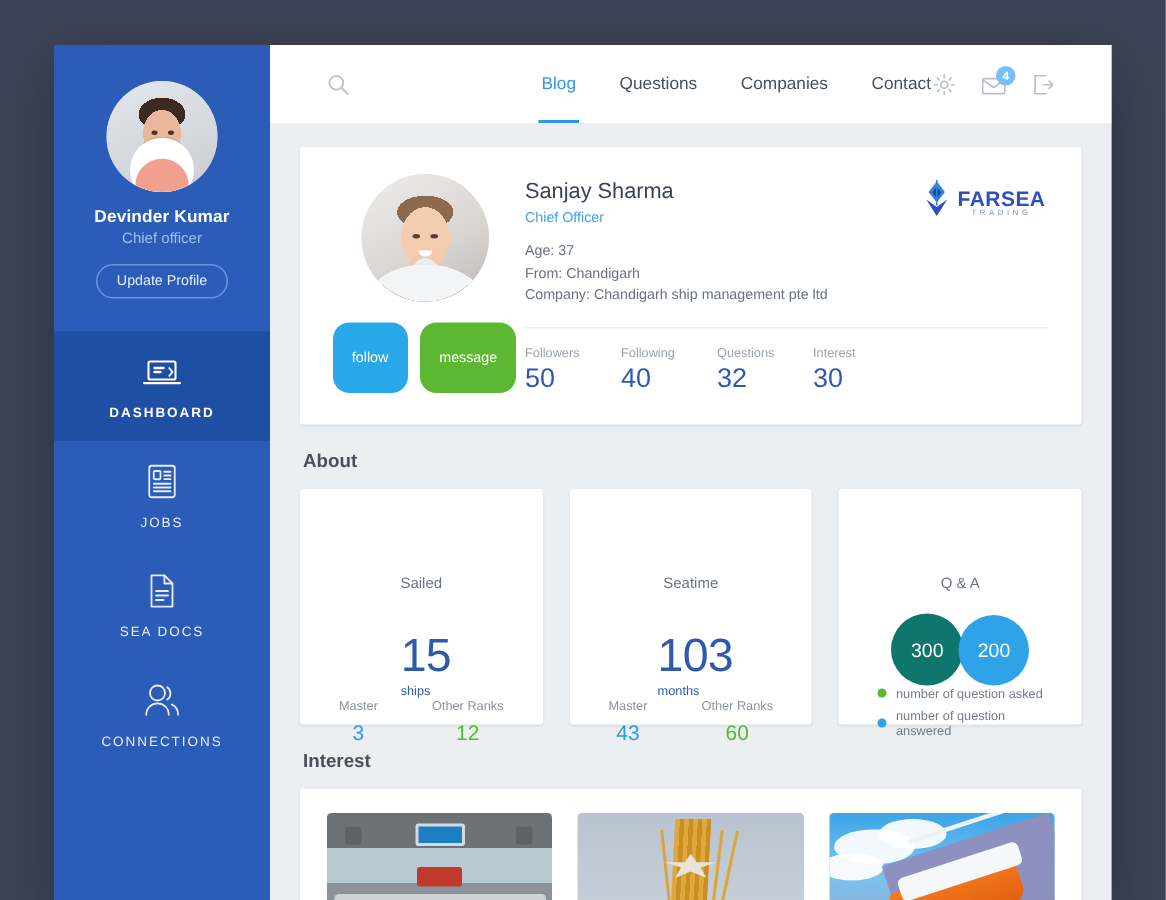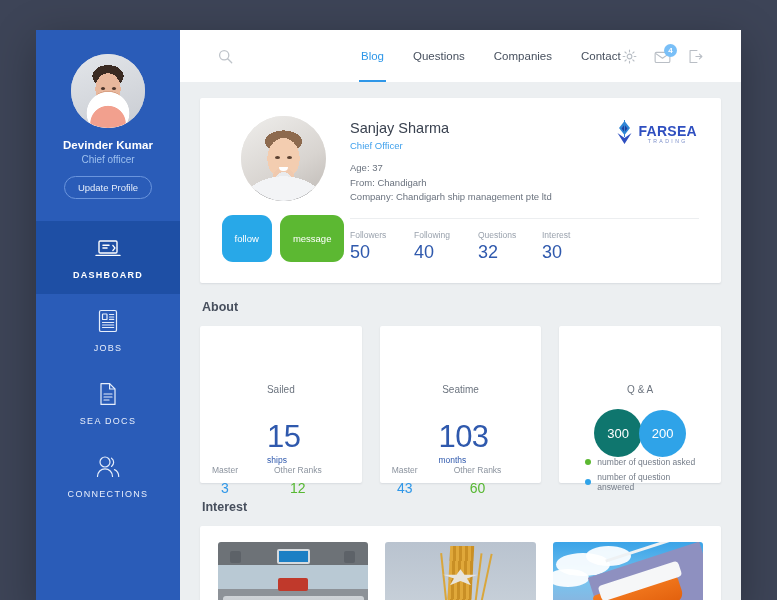--- a/index.html
+++ b/index.html
@@ -237,21 +237,21 @@
   .stat-card {
     flex: 1;
     height: 157px;
     padding: 14px 12px 12px;
     display: flex; flex-direction: column; align-items: center;
   }
   .stat-head { font-size: 10px; color: #6c747f; margin-top: 44px; }
   .big-wrap { margin-top: 24px; display: flex; align-items: baseline; flex-direction: column; }
   .big-num { font-size: 31px; color: #2f59ad; font-weight: normal; letter-spacing: -.5px; }
   .big-unit { font-size: 8.5px; color: #2f59ad; margin-left: 3px; }
-  .sub-row { display: flex; margin-top: auto; width: 100%; justify-content: flex-start; gap: 36px; }
+  .sub-row { display: flex; margin-top: auto; width: 100%; justify-content: center; gap: 36px; }
   .sub-col { text-align: center; }
   .sub-lbl { font-size: 8.5px; color: #8b939e; }
   .sub-val { font-size: 14px; margin-top: 5px; }
   .sub-val.blue { color: #2f97e8; }
   .sub-val.green { color: #57b832; }
 
   
   .qa-circles { display: flex; align-items: center; justify-content: center; margin-top: 14px; }
   .circ {
     border-radius: 50%;

